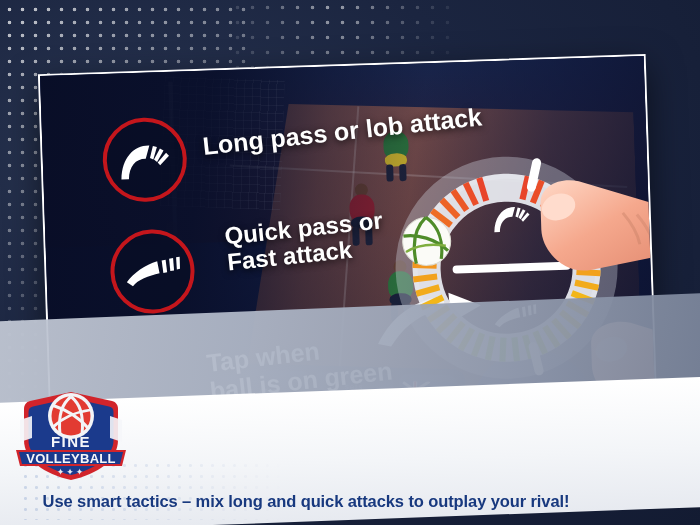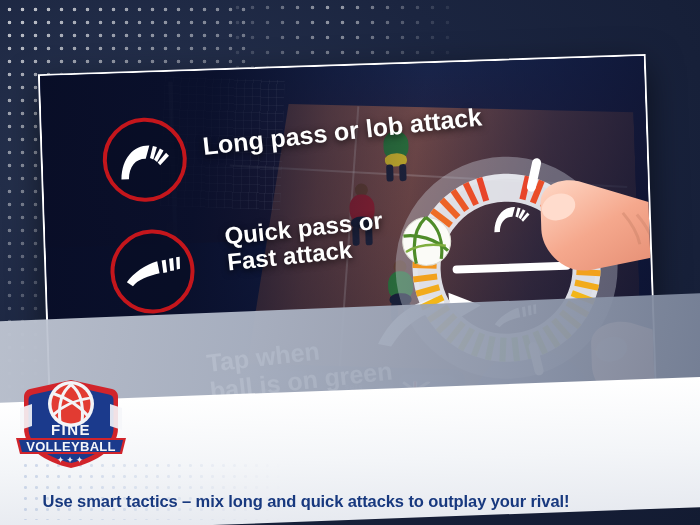--- a/index.html
+++ b/index.html
@@ -193,21 +193,21 @@
   .gauge{
     position:absolute; left:350px; top:92px; width:220px; height:230px; z-index:28;
   }
   .gauge svg{ overflow:visible; }
 
   
   .hand{ position:absolute; left:482px; top:100px; width:175px; height:250px; z-index:30; }
 
   
   .logo{
-    position:absolute; left:12px; top:378px; width:118px; height:92px; z-index:45;
+    position:absolute; left:12px; top:390px; width:118px; height:92px; z-index:45;
   }
 </style>
 </head>
 <body>
 
 <div id="stage">
 
   <div class="bg-base"></div>
   <div class="bg-halftone"></div>
   <div class="bg-halftone b2"></div>

